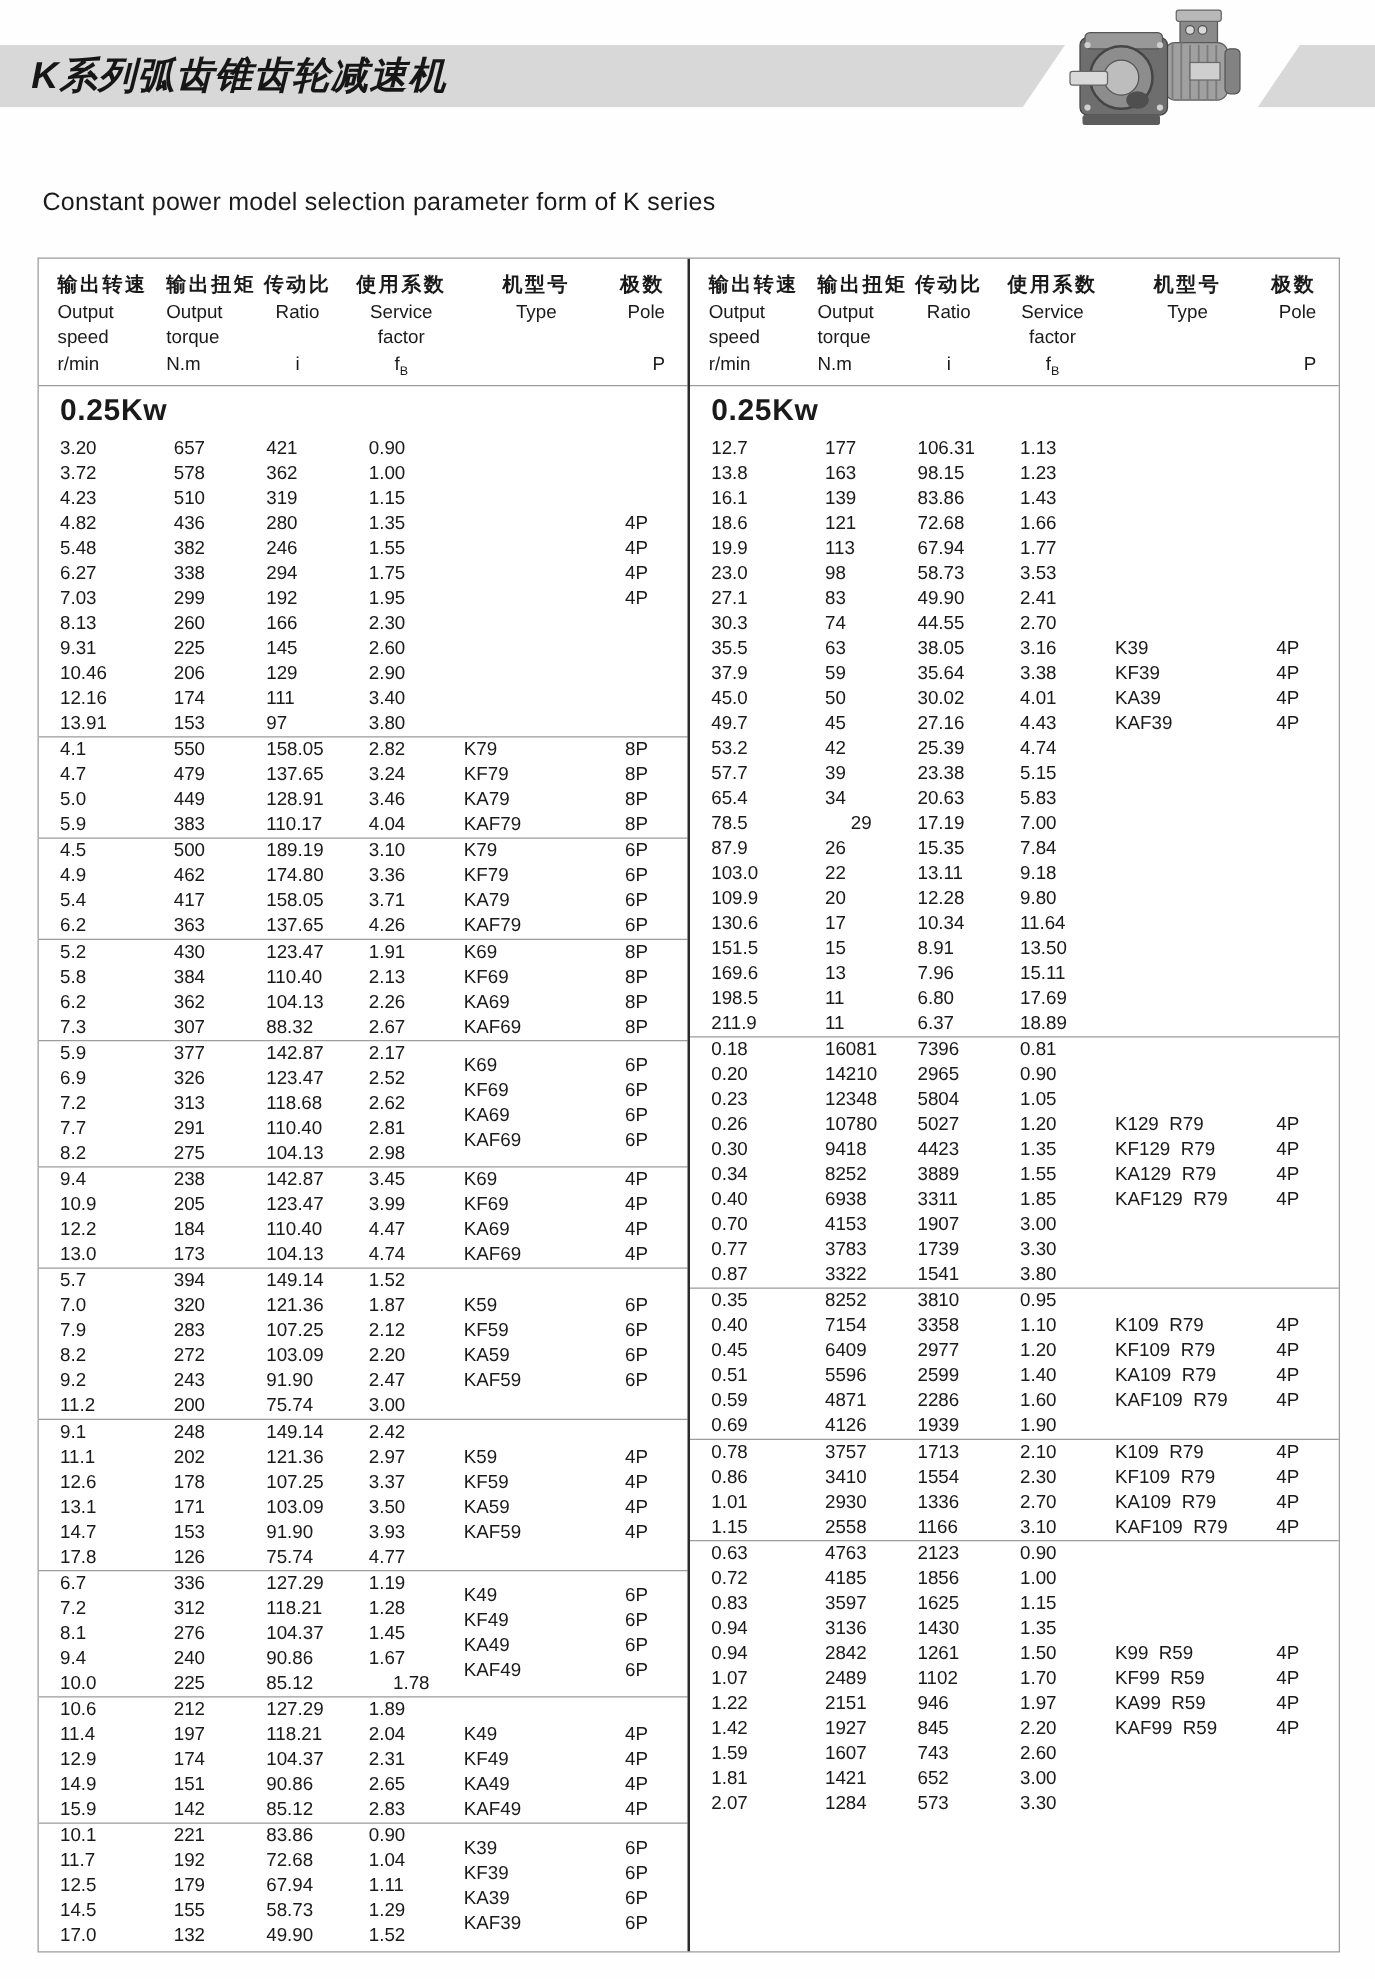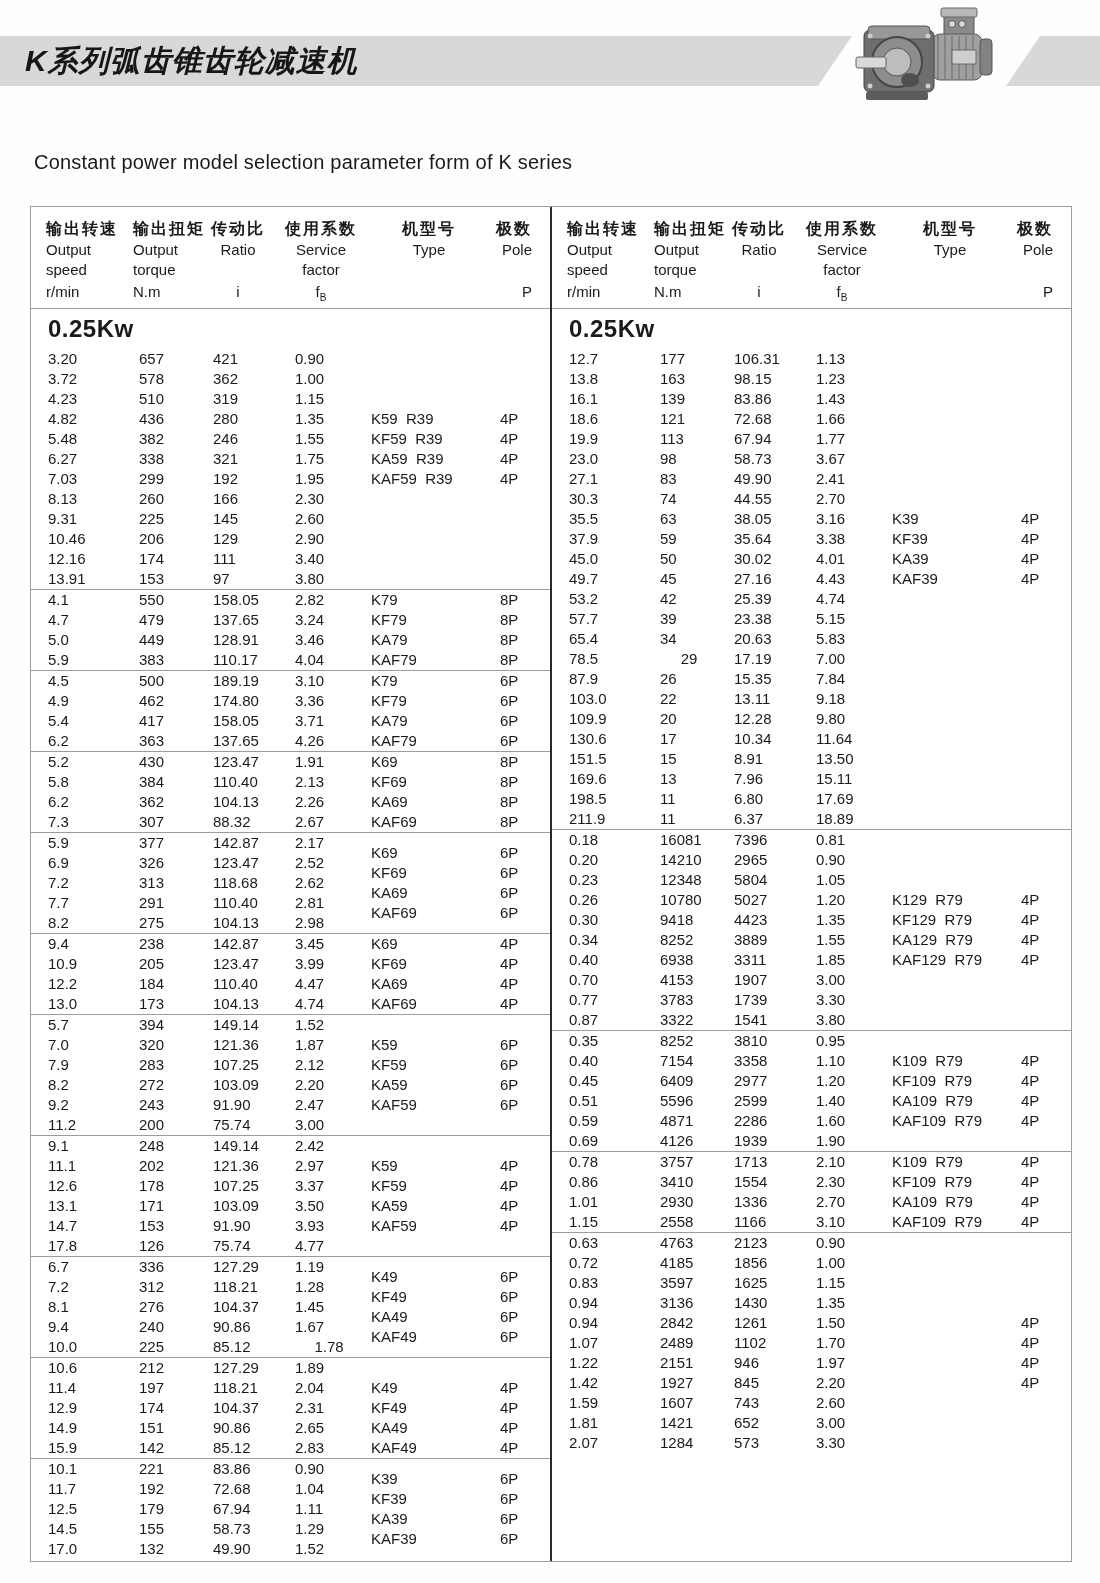--- a/index.html
+++ b/index.html
@@ -173,21 +173,21 @@
             <div class="cell c-speed" style="grid-area: 4 / 1;">4.82</div>
             <div class="cell c-torque" style="grid-area: 4 / 2;">436</div>
             <div class="cell c-ratio" style="grid-area: 4 / 3;">280</div>
             <div class="cell c-factor" style="grid-area: 4 / 4;">1.35</div>
             <div class="cell c-speed" style="grid-area: 5 / 1;">5.48</div>
             <div class="cell c-torque" style="grid-area: 5 / 2;">382</div>
             <div class="cell c-ratio" style="grid-area: 5 / 3;">246</div>
             <div class="cell c-factor" style="grid-area: 5 / 4;">1.55</div>
             <div class="cell c-speed" style="grid-area: 6 / 1;">6.27</div>
             <div class="cell c-torque" style="grid-area: 6 / 2;">338</div>
-            <div class="cell c-ratio" style="grid-area: 6 / 3;">321</div>
+            <div class="cell c-ratio" style="grid-area: 6 / 3;">294</div>
             <div class="cell c-factor" style="grid-area: 6 / 4;">1.75</div>
             <div class="cell c-speed" style="grid-area: 7 / 1;">7.03</div>
             <div class="cell c-torque" style="grid-area: 7 / 2;">299</div>
             <div class="cell c-ratio" style="grid-area: 7 / 3;">192</div>
             <div class="cell c-factor" style="grid-area: 7 / 4;">1.95</div>
             <div class="cell c-speed" style="grid-area: 8 / 1;">8.13</div>
             <div class="cell c-torque" style="grid-area: 8 / 2;">260</div>
             <div class="cell c-ratio" style="grid-area: 8 / 3;">166</div>
             <div class="cell c-factor" style="grid-area: 8 / 4;">2.30</div>
             <div class="cell c-speed" style="grid-area: 9 / 1;">9.31</div>
@@ -199,26 +199,20 @@
             <div class="cell c-ratio" style="grid-area: 10 / 3;">129</div>
             <div class="cell c-factor" style="grid-area: 10 / 4;">2.90</div>
             <div class="cell c-speed" style="grid-area: 11 / 1;">12.16</div>
             <div class="cell c-torque" style="grid-area: 11 / 2;">174</div>
             <div class="cell c-ratio" style="grid-area: 11 / 3;">111</div>
             <div class="cell c-factor" style="grid-area: 11 / 4;">3.40</div>
             <div class="cell c-speed" style="grid-area: 12 / 1;">13.91</div>
             <div class="cell c-torque" style="grid-area: 12 / 2;">153</div>
             <div class="cell c-ratio" style="grid-area: 12 / 3;">97</div>
             <div class="cell c-factor" style="grid-area: 12 / 4;">3.80</div>
-            <div class="type-stack" style="grid-area: 1 / 5 / span 12; padding-top: 60px;">
-              <div class="tline">K59  R39</div>
-              <div class="tline">KF59  R39</div>
-              <div class="tline">KA59  R39</div>
-              <div class="tline">KAF59  R39</div>
-            </div>
             <div class="pole-stack" style="grid-area: 1 / 6 / span 12; padding-top: 60px;">
               <div class="pline">4P</div>
               <div class="pline">4P</div>
               <div class="pline">4P</div>
               <div class="pline">4P</div>
             </div>
           </div>
           <div class="block">
             <div class="cell c-speed" style="grid-area: 1 / 1;">4.1</div>
             <div class="cell c-torque" style="grid-area: 1 / 2;">550</div>
@@ -611,21 +605,21 @@
             <div class="cell c-torque" style="grid-area: 4 / 2;">121</div>
             <div class="cell c-ratio" style="grid-area: 4 / 3;">72.68</div>
             <div class="cell c-factor" style="grid-area: 4 / 4;">1.66</div>
             <div class="cell c-speed" style="grid-area: 5 / 1;">19.9</div>
             <div class="cell c-torque" style="grid-area: 5 / 2;">113</div>
             <div class="cell c-ratio" style="grid-area: 5 / 3;">67.94</div>
             <div class="cell c-factor" style="grid-area: 5 / 4;">1.77</div>
             <div class="cell c-speed" style="grid-area: 6 / 1;">23.0</div>
             <div class="cell c-torque" style="grid-area: 6 / 2;">98</div>
             <div class="cell c-ratio" style="grid-area: 6 / 3;">58.73</div>
-            <div class="cell c-factor" style="grid-area: 6 / 4;">3.67</div>
+            <div class="cell c-factor" style="grid-area: 6 / 4;">3.53</div>
             <div class="cell c-speed" style="grid-area: 7 / 1;">27.1</div>
             <div class="cell c-torque" style="grid-area: 7 / 2;">83</div>
             <div class="cell c-ratio" style="grid-area: 7 / 3;">49.90</div>
             <div class="cell c-factor" style="grid-area: 7 / 4;">2.41</div>
             <div class="cell c-speed" style="grid-area: 8 / 1;">30.3</div>
             <div class="cell c-torque" style="grid-area: 8 / 2;">74</div>
             <div class="cell c-ratio" style="grid-area: 8 / 3;">44.55</div>
             <div class="cell c-factor" style="grid-area: 8 / 4;">2.70</div>
             <div class="cell c-speed" style="grid-area: 9 / 1;">35.5</div>
             <div class="cell c-torque" style="grid-area: 9 / 2;">63</div>
@@ -866,20 +860,26 @@
             <div class="cell c-ratio" style="grid-area: 9 / 3;">743</div>
             <div class="cell c-factor" style="grid-area: 9 / 4;">2.60</div>
             <div class="cell c-speed" style="grid-area: 10 / 1;">1.81</div>
             <div class="cell c-torque" style="grid-area: 10 / 2;">1421</div>
             <div class="cell c-ratio" style="grid-area: 10 / 3;">652</div>
             <div class="cell c-factor" style="grid-area: 10 / 4;">3.00</div>
             <div class="cell c-speed" style="grid-area: 11 / 1;">2.07</div>
             <div class="cell c-torque" style="grid-area: 11 / 2;">1284</div>
             <div class="cell c-ratio" style="grid-area: 11 / 3;">573</div>
             <div class="cell c-factor" style="grid-area: 11 / 4;">3.30</div>
+            <div class="type-stack" style="grid-area: 1 / 5 / span 11; padding-top: 80px;">
+              <div class="tline">K99  R59</div>
+              <div class="tline">KF99  R59</div>
+              <div class="tline">KA99  R59</div>
+              <div class="tline">KAF99  R59</div>
+            </div>
             <div class="pole-stack" style="grid-area: 1 / 6 / span 11; padding-top: 80px;">
               <div class="pline">4P</div>
               <div class="pline">4P</div>
               <div class="pline">4P</div>
               <div class="pline">4P</div>
             </div>
           </div>
         </div>
       </div>
   </div>

